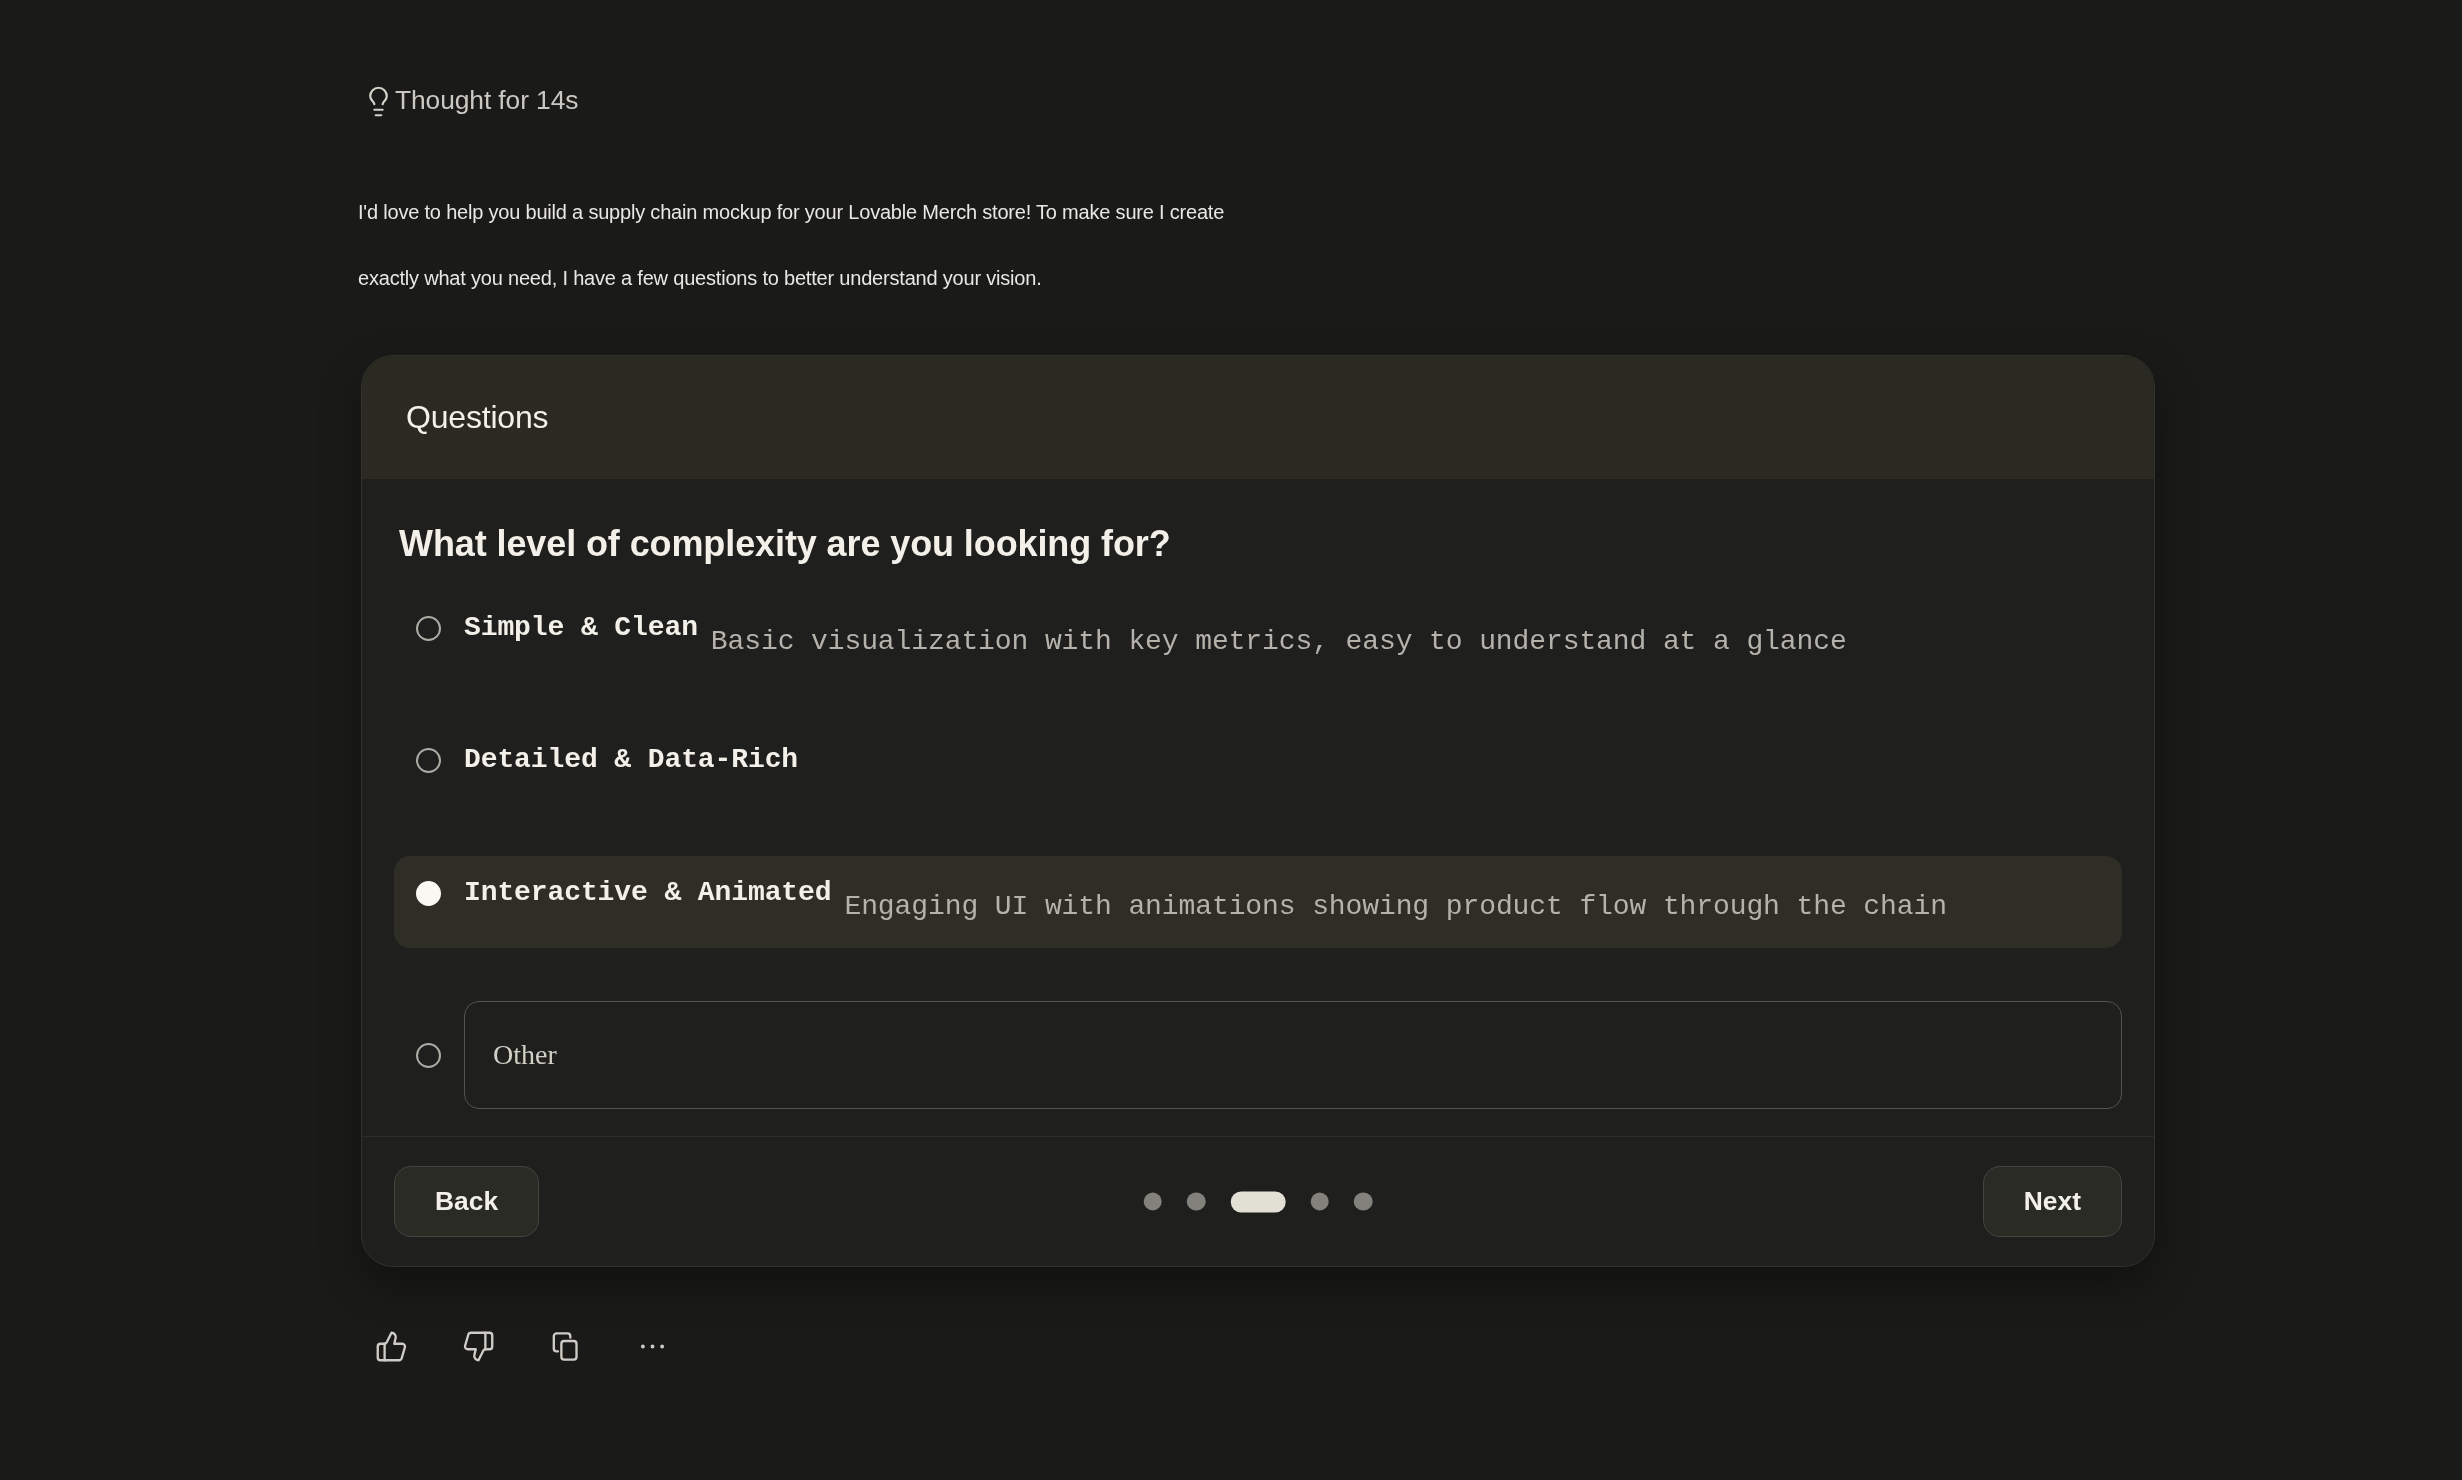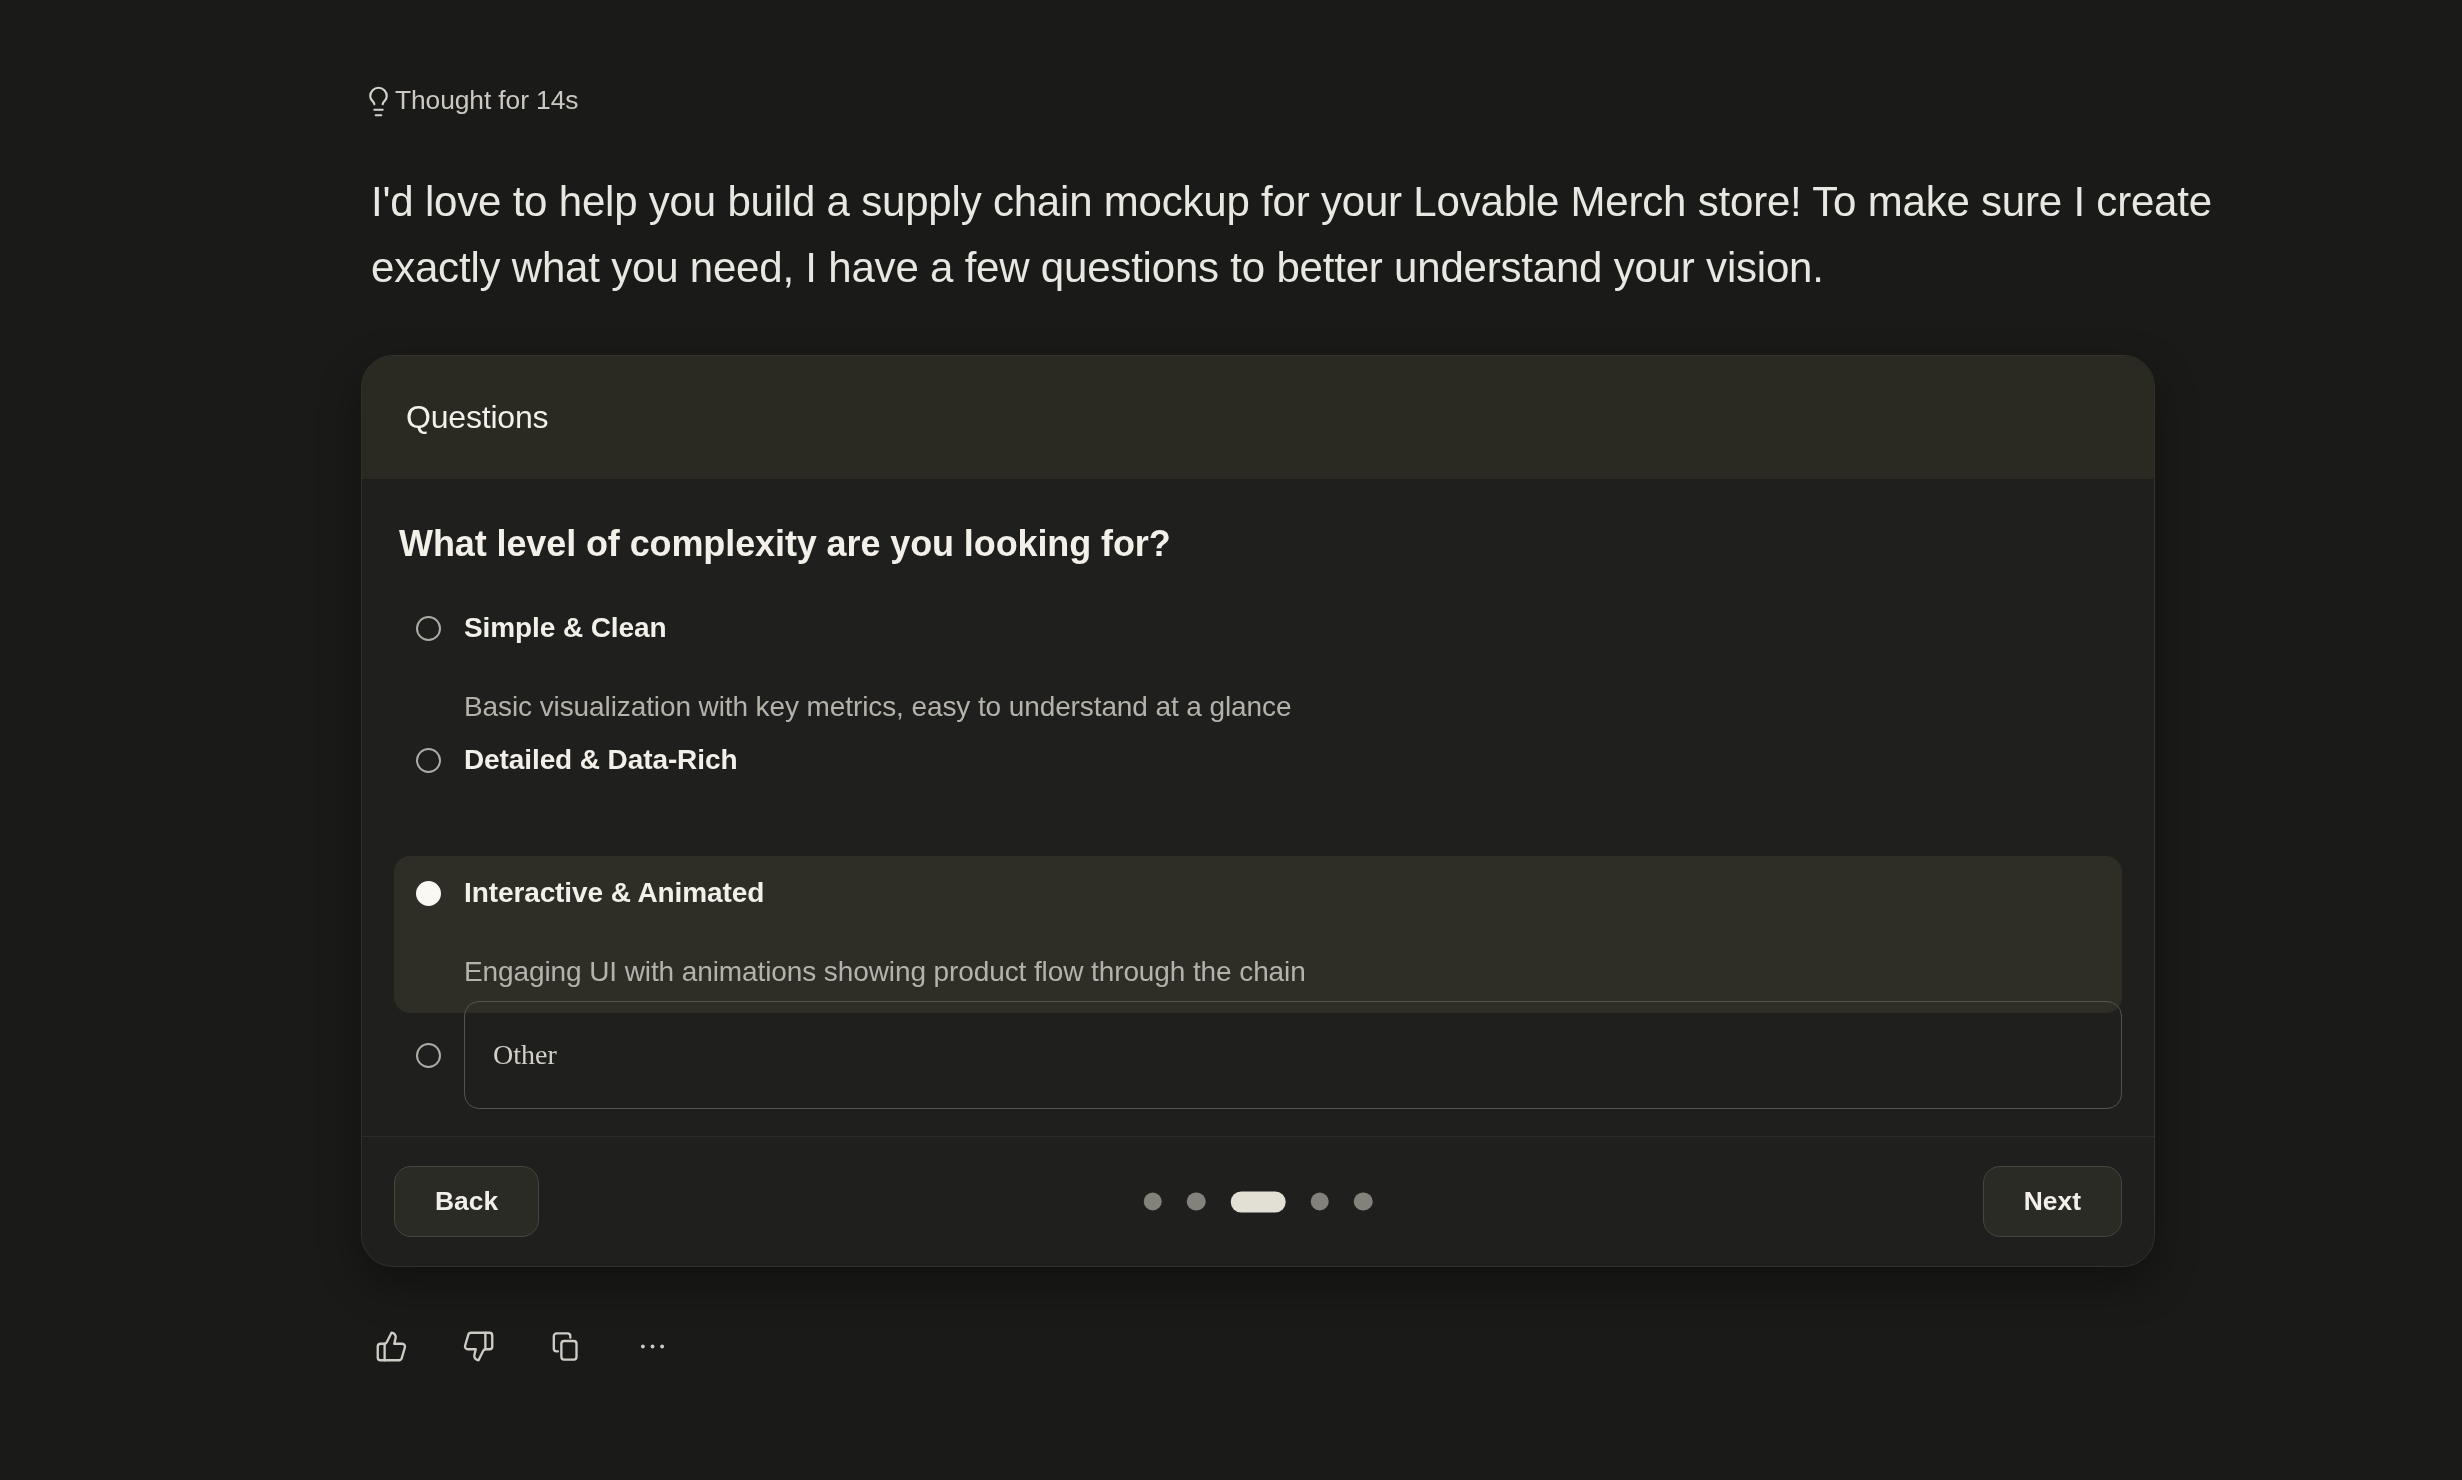--- a/index.html
+++ b/index.html
@@ -33,23 +33,23 @@
   
   .thought-row{
     position:absolute;left:362px;top:85px;height:39px;
     display:flex;align-items:flex-start;gap:0;
     color:var(--text-muted);cursor:pointer;
   }
   .thought-row svg{width:33px;height:33px;display:block;}
   .thought-label{font-size:26.4px;letter-spacing:-0.1px;}
   
   .message{
-    position:absolute;left:358px;top:169px;width:1955px;
-    font-size:42px;line-height:66px;letter-spacing:-0.2px;
-    color:var(--text-primary);white-space:pre-line;margin-left:13px;
+    position:absolute;left:358px;top:179px;width:1955px;
+    font-size:20px;line-height:66px;letter-spacing:-0.2px;
+    color:var(--text-primary);white-space:pre-line;
   }
   
   .card{
     position:absolute;left:361px;top:355px;width:1794px;height:912px;
     background:var(--card-bg);
     border:1.1px solid var(--card-border);
     border-radius:32px;
     overflow:hidden;
     box-shadow:0 17px 40px rgba(0,0,0,0.35);
   }
@@ -70,21 +70,21 @@
   }
   .opt.selected{background:var(--row-selected-bg);}
   .opt-1{top:235px;}
   .opt-2{top:367px;}
   .opt-3{top:500px;}
   .radio{
     flex:0 0 auto;width:25px;height:25px;border-radius:50%;
     border:2.3px solid var(--radio-ring);margin-top:6.3px;cursor:pointer;
   }
   .radio.checked{background:var(--radio-selected);border-color:var(--radio-selected);}
-  .opt-text{display:flex;flex-direction:column;gap:27px;}
+  .opt-text{display:flex;flex-direction:row;gap:13px;font-family:Liberation Mono, monospace;}
   .opt-label{font-size:28px;font-weight:700;color:var(--text-heading);line-height:38px;letter-spacing:-0.1px;}
   .opt-desc{font-size:28px;color:var(--text-secondary);line-height:38px;letter-spacing:-0.1px;margin-top:14px;}
   .opt-other{
     position:absolute;left:32px;right:32px;top:645px;
     display:flex;align-items:center;gap:23px;padding-left:22px;
   }
   .opt-other .radio{margin-top:0;}
   .other-input{
     flex:1;height:108px;background:transparent;
     border:1.7px solid var(--input-border);border-radius:15px;

